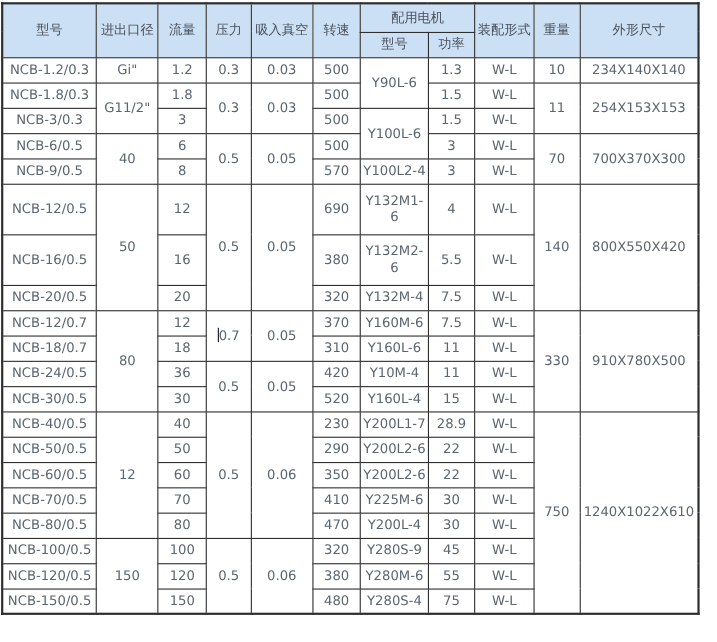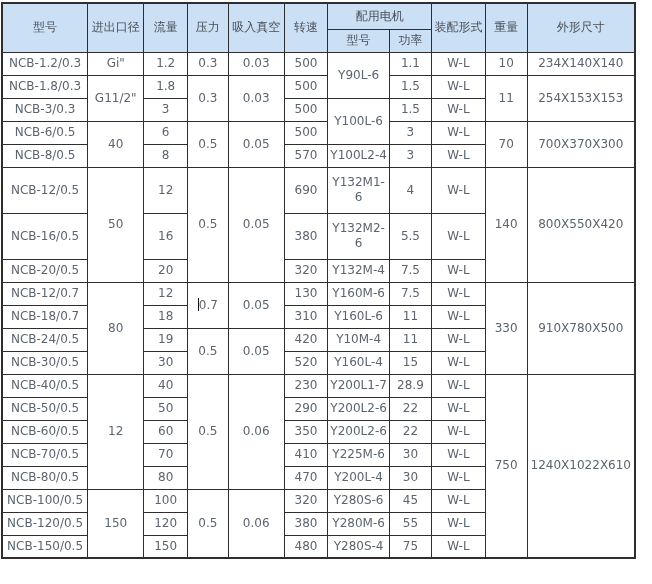--- a/index.html
+++ b/index.html
@@ -86,21 +86,21 @@
       </thead>
     <tbody>
         <tr>
           <td>NCB-1.2/0.3</td>
           <td>Gi"</td>
           <td>1.2</td>
           <td>0.3</td>
           <td>0.03</td>
           <td>500</td>
           <td rowspan="2">Y90L-6</td>
-          <td>1.1</td>
+          <td>1.3</td>
           <td>W-L</td>
           <td>10</td>
           <td>234X140X140</td>
         </tr>
         <tr>
           <td>NCB-1.8/0.3</td>
           <td rowspan="2">G11/2"</td>
           <td>1.8</td>
           <td rowspan="2">0.3</td>
           <td rowspan="2">0.03</td>
@@ -124,21 +124,21 @@
           <td>6</td>
           <td rowspan="2">0.5</td>
           <td rowspan="2">0.05</td>
           <td>500</td>
           <td>3</td>
           <td>W-L</td>
           <td rowspan="2">70</td>
           <td rowspan="2">700X370X300</td>
         </tr>
         <tr>
-          <td>NCB-8/0.5</td>
+          <td>NCB-9/0.5</td>
           <td>8</td>
           <td>570</td>
           <td>Y100L2-4</td>
           <td>3</td>
           <td>W-L</td>
         </tr>
         <tr class="tall">
           <td>NCB-12/0.5</td>
           <td rowspan="3">50</td>
           <td>12</td>
@@ -166,38 +166,38 @@
           <td>Y132M-4</td>
           <td>7.5</td>
           <td>W-L</td>
         </tr>
         <tr>
           <td>NCB-12/0.7</td>
           <td rowspan="4">80</td>
           <td>12</td>
           <td rowspan="2"><span class="caret"></span>0.7</td>
           <td rowspan="2">0.05</td>
-          <td>130</td>
+          <td>370</td>
           <td>Y160M-6</td>
           <td>7.5</td>
           <td>W-L</td>
           <td rowspan="4">330</td>
           <td rowspan="4">910X780X500</td>
         </tr>
         <tr>
           <td>NCB-18/0.7</td>
           <td>18</td>
           <td>310</td>
           <td>Y160L-6</td>
           <td>11</td>
           <td>W-L</td>
         </tr>
         <tr>
           <td>NCB-24/0.5</td>
-          <td>19</td>
+          <td>36</td>
           <td rowspan="2">0.5</td>
           <td rowspan="2">0.05</td>
           <td>420</td>
           <td>Y10M-4</td>
           <td>11</td>
           <td>W-L</td>
         </tr>
         <tr>
           <td>NCB-30/0.5</td>
           <td>30</td>
@@ -251,21 +251,21 @@
           <td>30</td>
           <td>W-L</td>
         </tr>
         <tr>
           <td>NCB-100/0.5</td>
           <td rowspan="3">150</td>
           <td>100</td>
           <td rowspan="3">0.5</td>
           <td rowspan="3">0.06</td>
           <td>320</td>
-          <td>Y280S-6</td>
+          <td>Y280S-9</td>
           <td>45</td>
           <td>W-L</td>
         </tr>
         <tr>
           <td>NCB-120/0.5</td>
           <td>120</td>
           <td>380</td>
           <td>Y280M-6</td>
           <td>55</td>
           <td>W-L</td>

